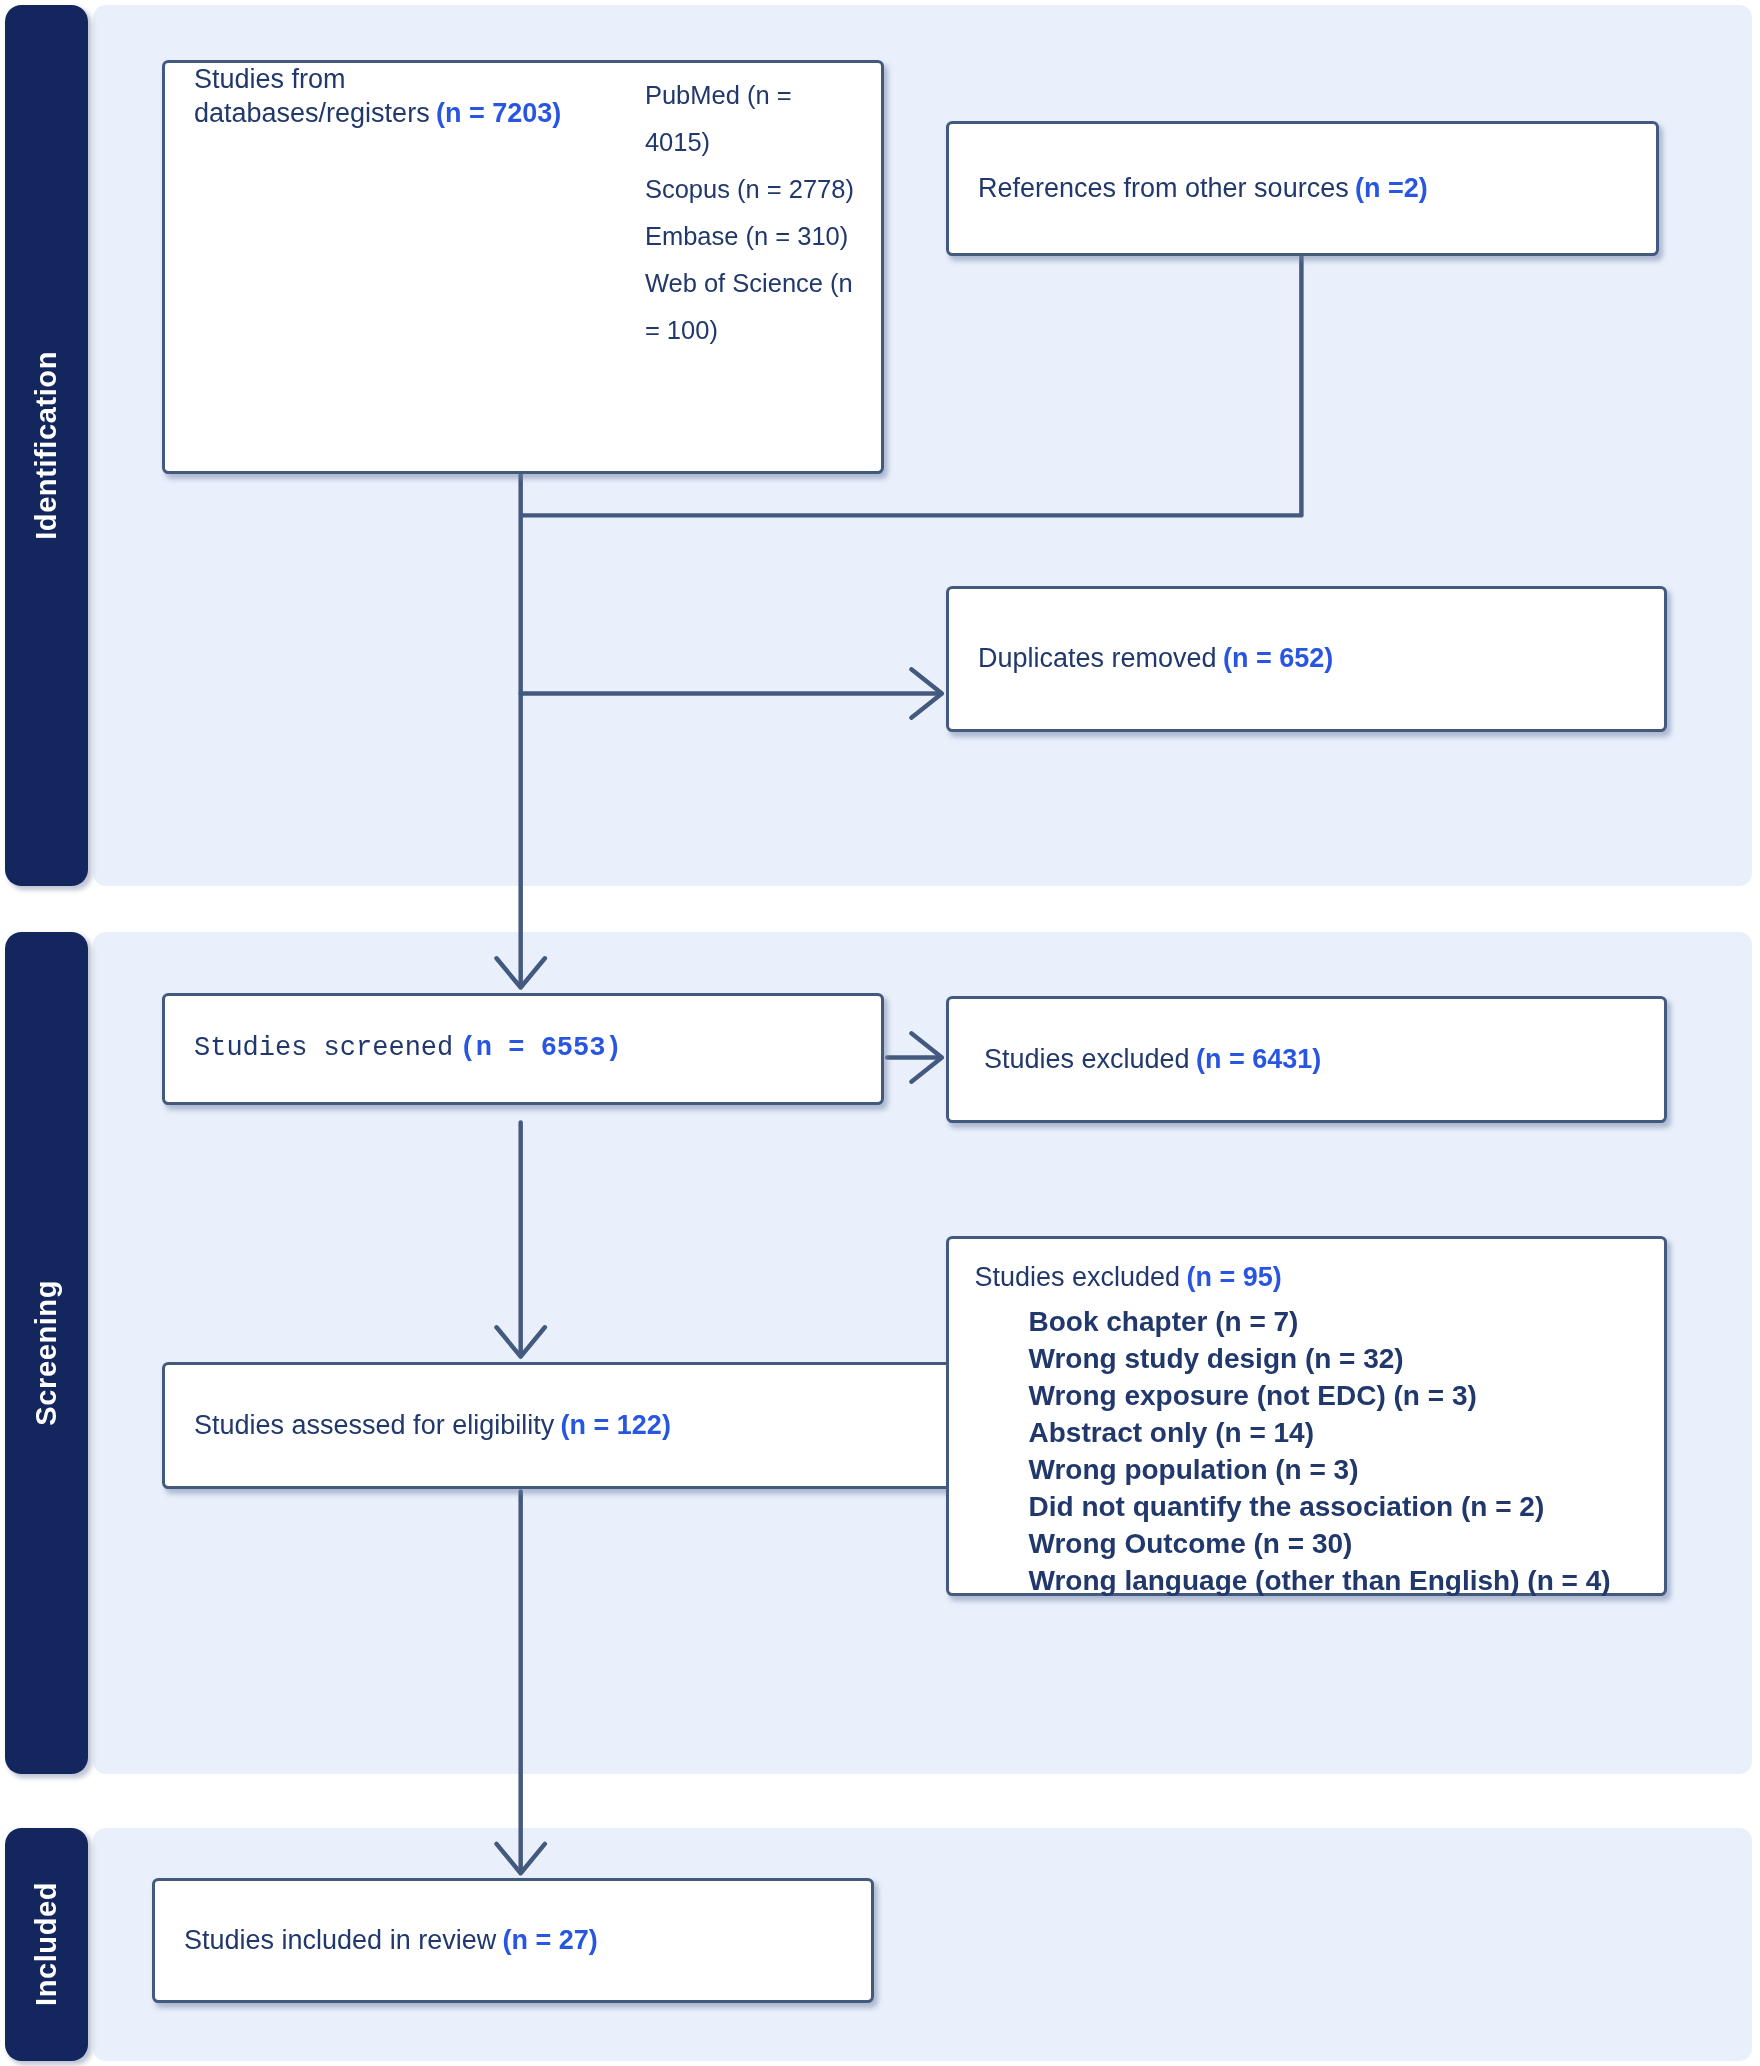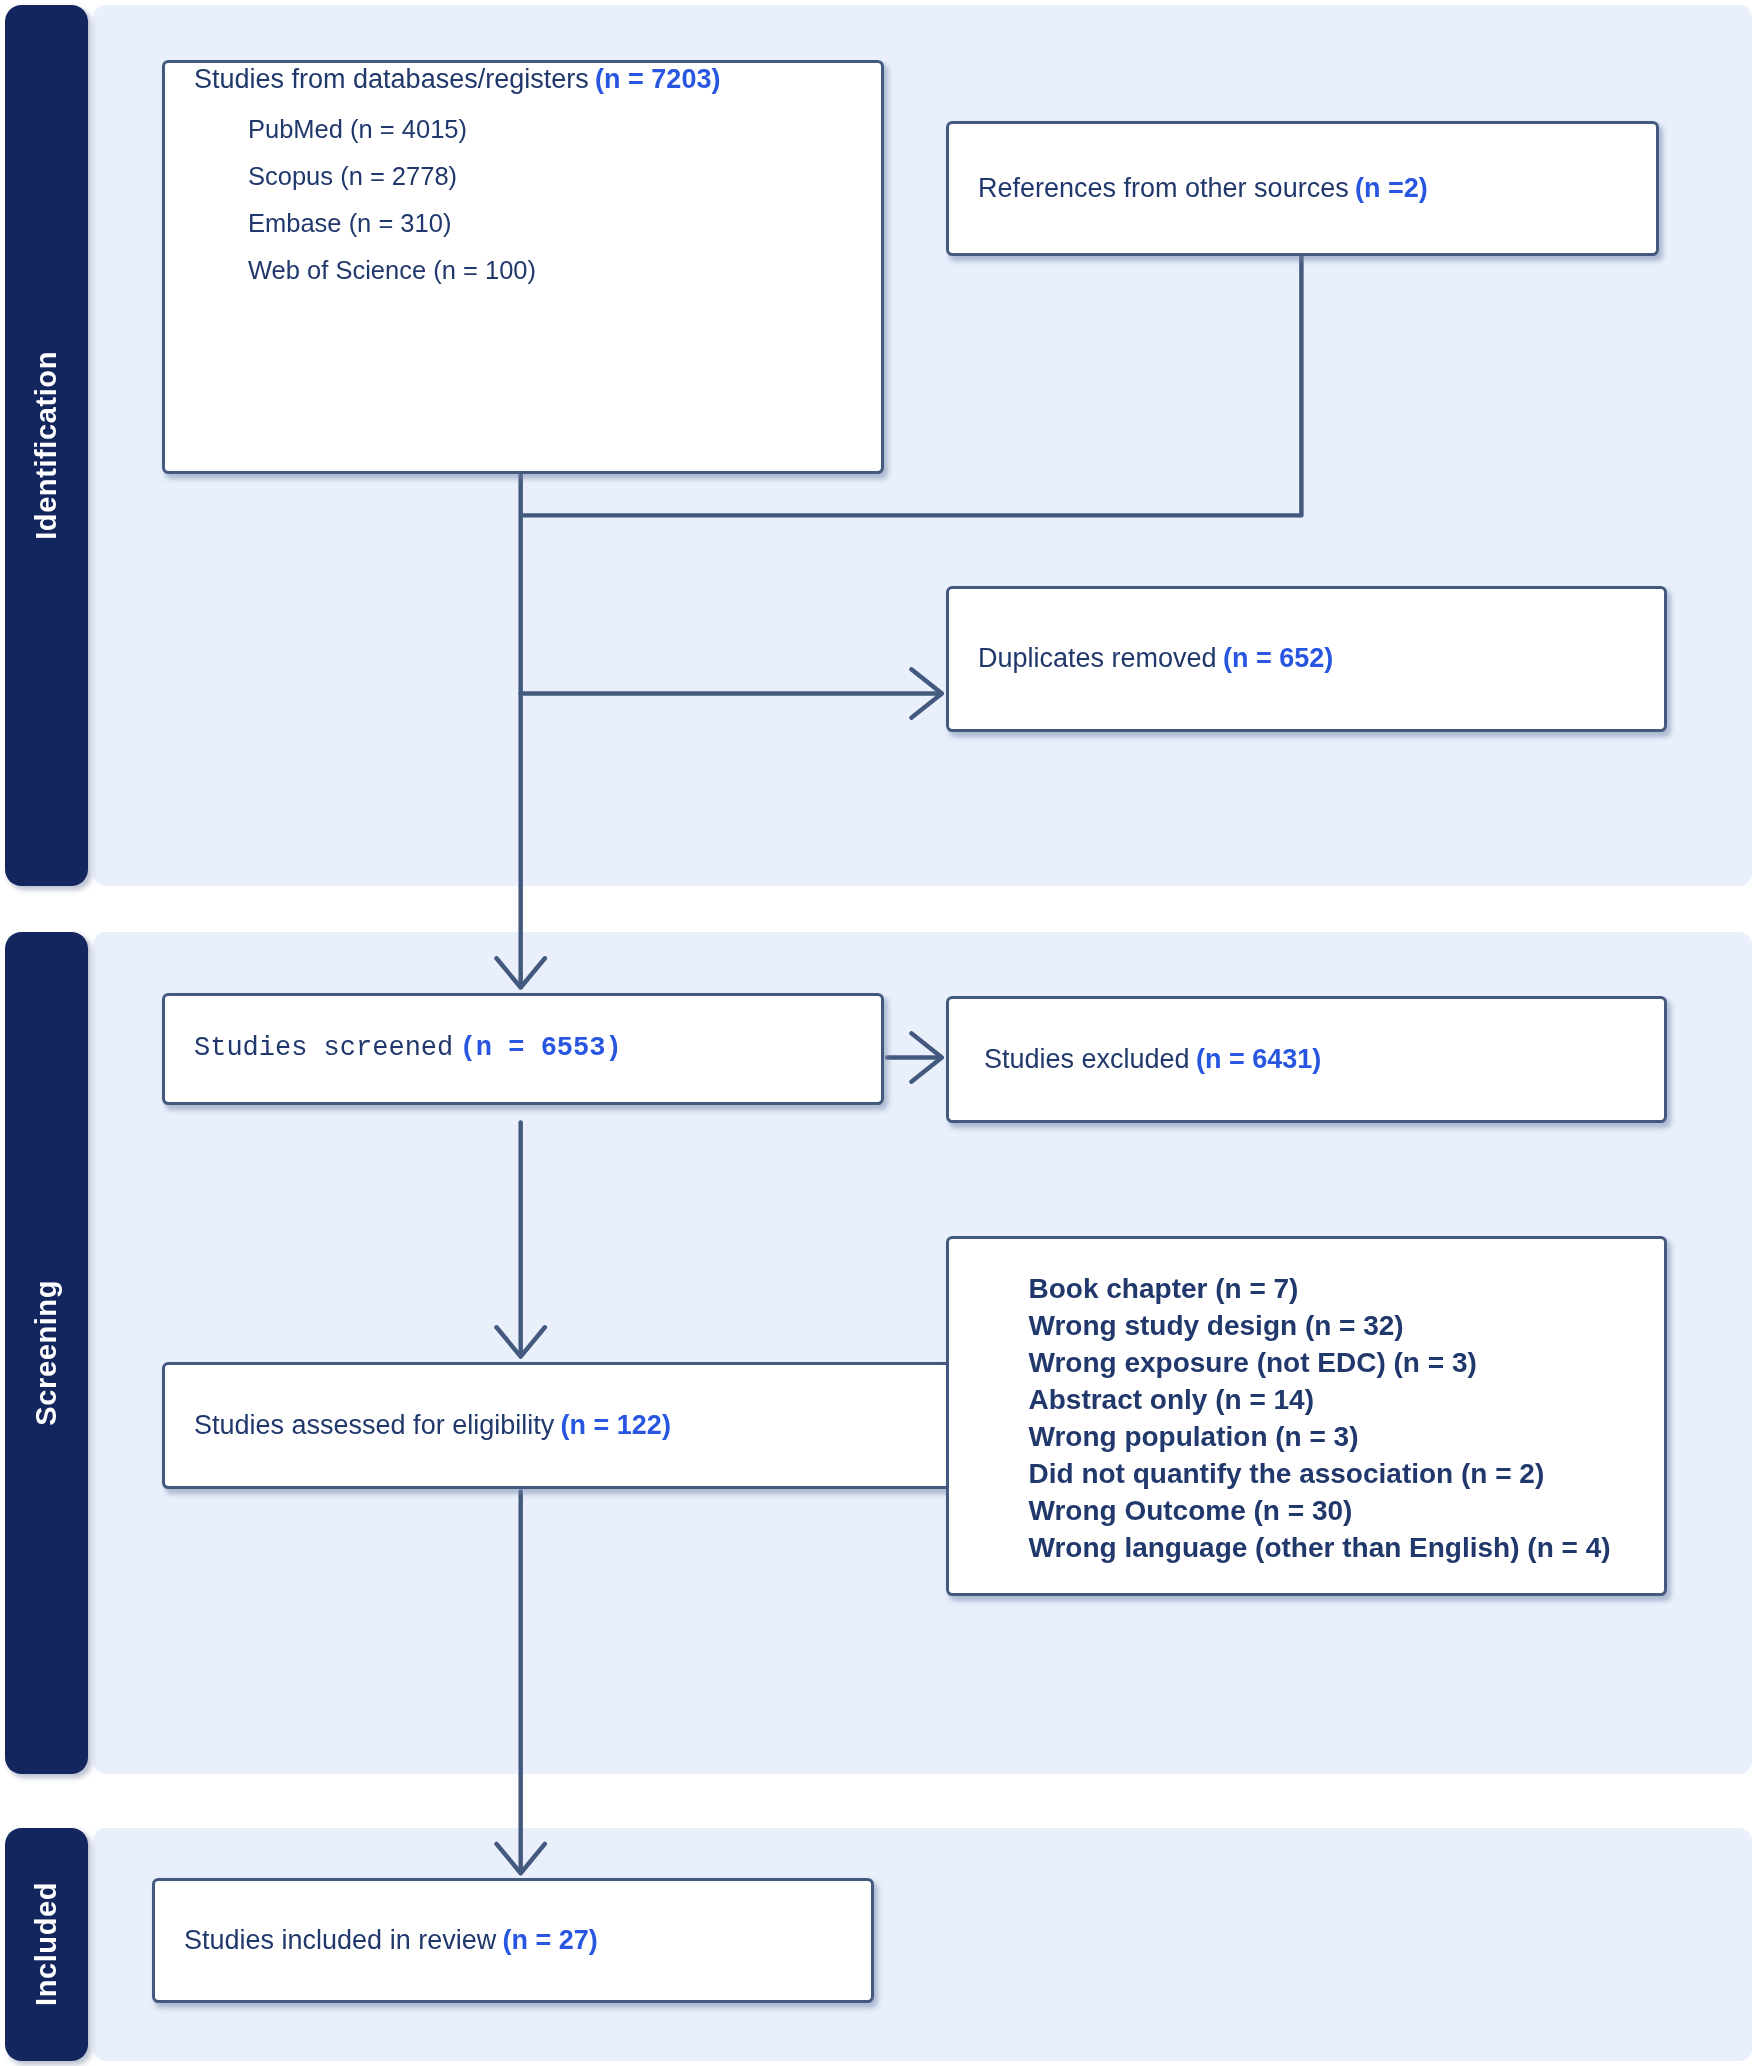--- a/index.html
+++ b/index.html
@@ -29,21 +29,21 @@
   }
 
   .box {
     position:absolute; z-index:3; box-sizing:border-box;
     background:#ffffff; border:3.2px solid var(--line,#44597e); border-radius:6.4px;
     box-shadow:3.8px 4.5px 5.7px rgba(115,132,168,0.5);
     color:var(--text,#20386b); font-size:27px; line-height:1.25;
   }
   .box .n { color:var(--accent,#2856e0); font-weight:700; margin-left:6.4px; }
   .box.center { display:flex; align-items:center; padding:0 19px 0 29px; }
-  .box.col { display:flex; flex-direction:column; justify-content:flex-start; padding:0 19px 0 29px; }
+  .box.col { display:flex; justify-content:flex-end; padding:0 19px 0 29px; }
   .box.toplist { padding:21.6px 16.5px 0 25.5px; }
 
   ul.plain { list-style:none; margin:9px 0 0 0; padding:0 0 0 54px; }
   .src-list  { line-height:47px; font-size:25.5px; }
   .rsn-list  { line-height:37px; font-size:28px; margin-top:5.1px;font-weight:bold; }
 </style>
 </head>
 <body>
 
 <div class="canvas">
@@ -128,20 +128,23 @@
     </div>
   </div>
 
   <div class="box center" style="left:162px;top:1362px;width:804px;height:127px;">
     <div>
       <span>Studies assessed for eligibility</span><span class="n">(n = 122)</span>
     </div>
   </div>
 
   <div class="box toplist" style="left:946px;top:1236px;width:721px;height:360px;">
+    <div>
+      <span>Studies excluded</span><span class="n">(n = 95)</span>
+    </div>
     <ul class="plain rsn-list">
       <li>Book chapter (n = 7)</li>
       <li>Wrong study design (n = 32)</li>
       <li>Wrong exposure (not EDC) (n = 3)</li>
       <li>Abstract only (n = 14)</li>
       <li>Wrong population (n = 3)</li>
       <li>Did not quantify the association (n = 2)</li>
       <li>Wrong Outcome (n = 30)</li>
       <li>Wrong language (other than English) (n = 4)</li>
     </ul>

